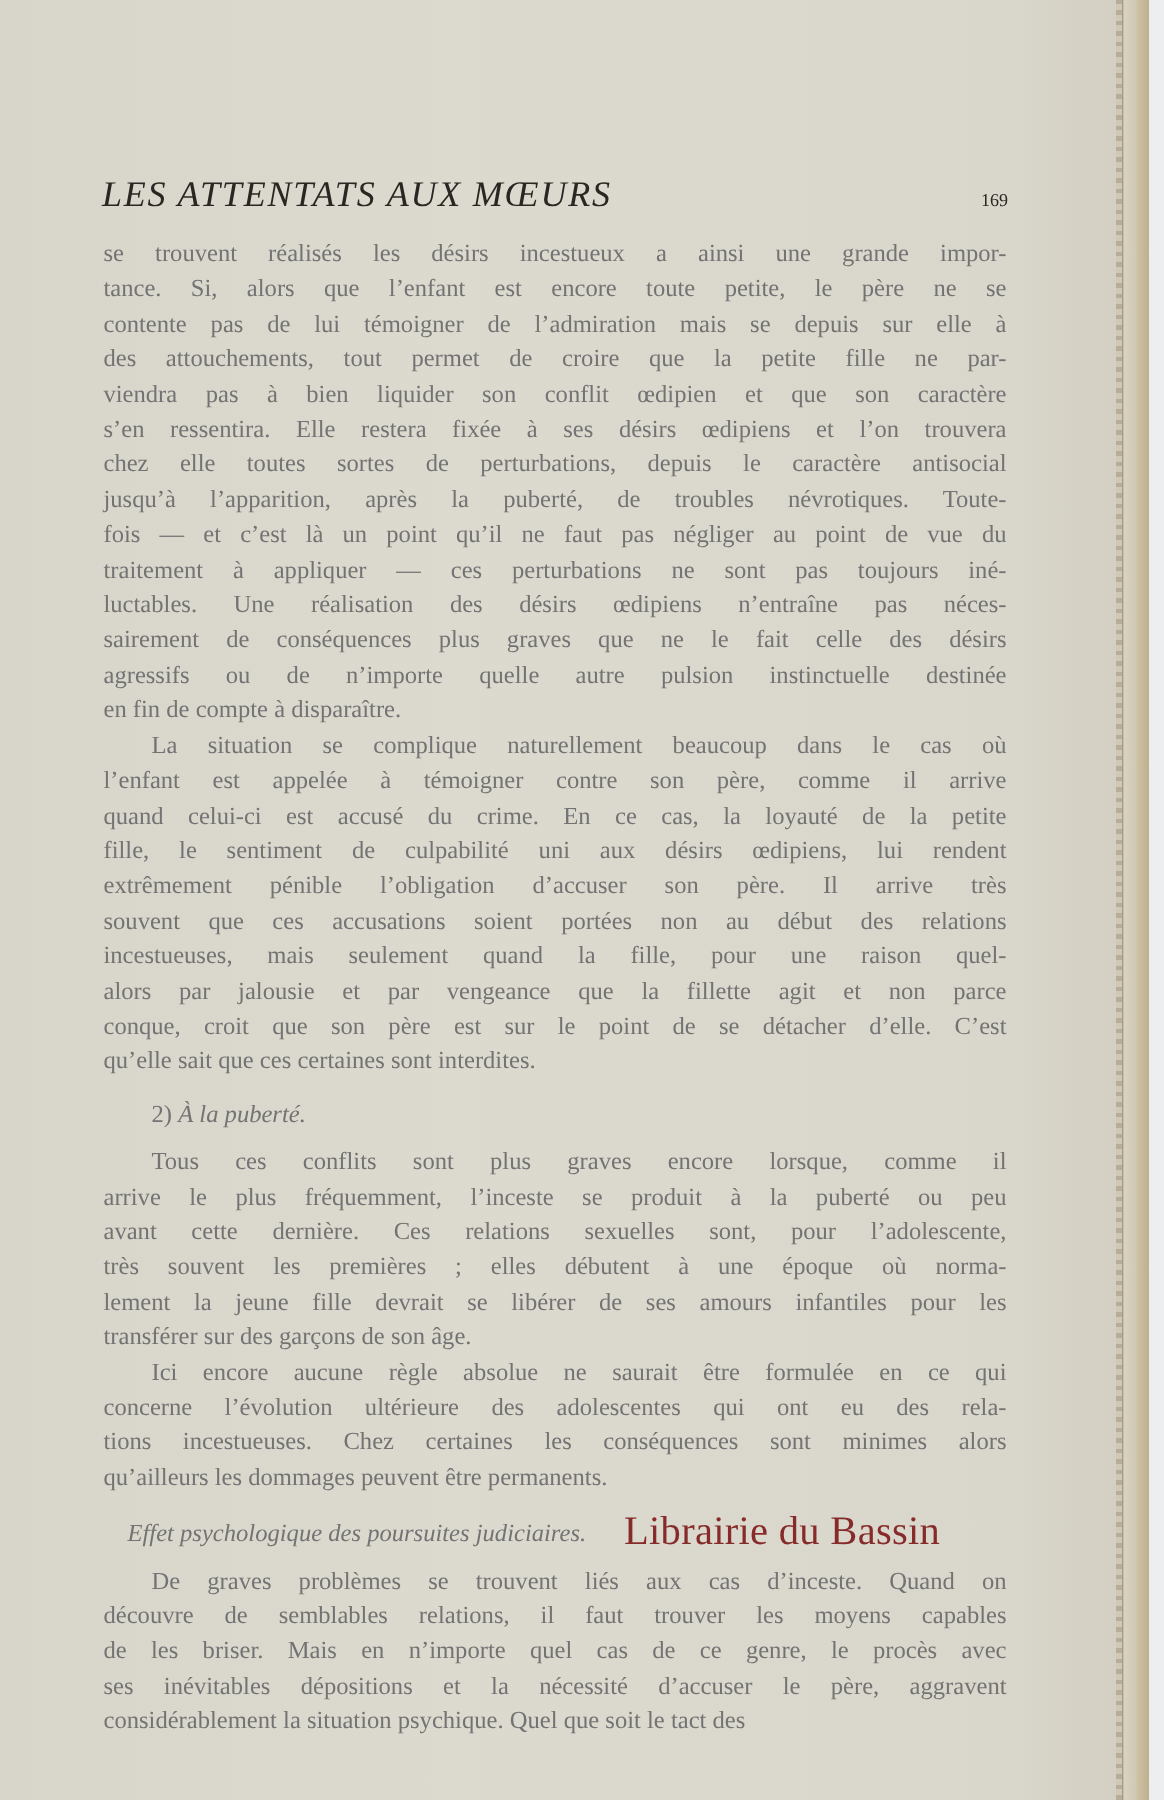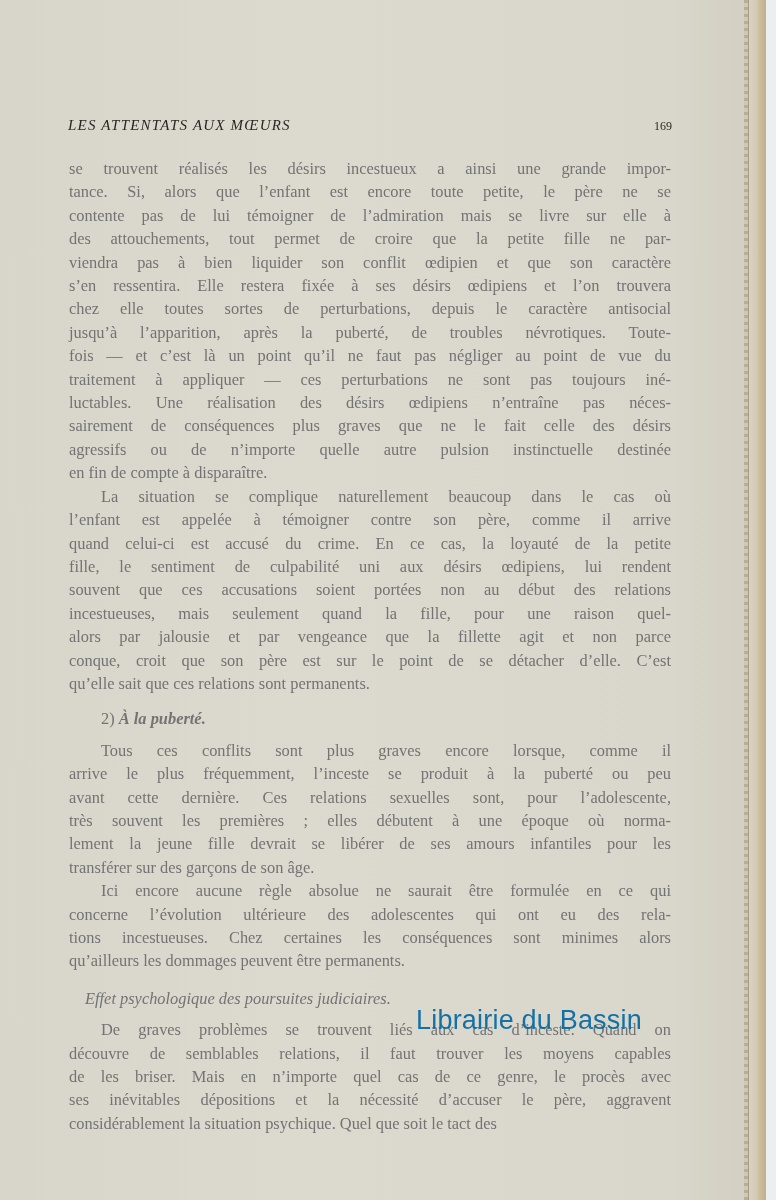--- a/index.html
+++ b/index.html
@@ -20,40 +20,40 @@
   .edge.e1 { left: 744px; width: 4px; background: repeating-linear-gradient(180deg, #b8ae98 0 3px, #cfc8b6 3px 7px); }
   .edge.e2 { left: 748px; width: 10px; background: linear-gradient(90deg, #d9d3c2, #cfc6b0); border-left: 1px solid #a79c86; }
   .edge.e3 { left: 758px; width: 8px; background: linear-gradient(90deg, #cfc2a2, #bfb08f); }
   .bg-right { position: absolute; left: 766px; top: 0; width: 10px; height: 1200px; background: #eceeef; }
 
   .header {
     position: absolute; left: 68px; top: 117px; width: 604px;
     display: flex; justify-content: space-between; align-items: baseline;
     color: #2a2722;
   }
-  .running-title { font-style: italic; font-size: 15px; letter-spacing: 1.2px; }
+  .running-title { font-style: italic; font-size: 24px; letter-spacing: 1.2px; }
   .page-number { font-size: 12px; }
 
   .body-text {
     position: absolute; left: 69px; top: 157px; width: 602px;
     color: #737373; font-size: 16.4px; line-height: 23.4px;
     text-align: justify; text-align-last: left;
   }
   .line { display: block; white-space: nowrap; text-align-last: justify; text-align: justify; }
   .line.last { text-align-last: left; }
   .para { margin: 0; }
   .indent { padding-left: 32px; }
   .subhead { font-size: 16.4px; margin-top: 12px; margin-bottom: 8px; padding-left: 32px; }
-  .subhead .it { font-style: italic; font-weight: bold; }
+  .subhead .it { font-style: italic; }
   .section-head { font-style: italic; font-size: 16.4px; margin-top: 14px; margin-bottom: 8px; margin-left: 16px; }
 
   .watermark {
     position: absolute; left: 416px; top: 1005px;
-    font-family: Liberation Sans, sans-serif;
-    font-size: 27px; color: #0369a1; opacity: 0.92; letter-spacing: 0.2px;
+    font-family: Liberation Serif, serif;
+    font-size: 27px; color: #7f1d1d; opacity: 0.92; letter-spacing: 0.2px;
   }
 </style>
 </head>
 <body>
 
 <div class="page"></div>
 <div class="edge e1"></div>
 <div class="edge e2"></div>
 <div class="edge e3"></div>
 <div class="bg-right"></div>
@@ -61,43 +61,44 @@
 <div class="header">
   <span class="running-title">LES ATTENTATS AUX MŒURS</span>
   <span class="page-number">169</span>
 </div>
 
 <div class="body-text">
   <div id="block1">
       <div class="para">
         <span class="line">se trouvent réalisés les désirs incestueux a ainsi une grande impor-</span>
         <span class="line">tance. Si, alors que l’enfant est encore toute petite, le père ne se</span>
-        <span class="line">contente pas de lui témoigner de l’admiration mais se livre sur elle à</span>
+        <span class="line">contente pas de lui témoigner de l’admiration mais se depuis sur elle à</span>
         <span class="line">des attouchements, tout permet de croire que la petite fille ne par-</span>
         <span class="line">viendra pas à bien liquider son conflit œdipien et que son caractère</span>
         <span class="line">s’en ressentira. Elle restera fixée à ses désirs œdipiens et l’on trouvera</span>
         <span class="line">chez elle toutes sortes de perturbations, depuis le caractère antisocial</span>
         <span class="line">jusqu’à l’apparition, après la puberté, de troubles névrotiques. Toute-</span>
         <span class="line">fois — et c’est là un point qu’il ne faut pas négliger au point de vue du</span>
         <span class="line">traitement à appliquer — ces perturbations ne sont pas toujours iné-</span>
         <span class="line">luctables. Une réalisation des désirs œdipiens n’entraîne pas néces-</span>
         <span class="line">sairement de conséquences plus graves que ne le fait celle des désirs</span>
         <span class="line">agressifs ou de n’importe quelle autre pulsion instinctuelle destinée</span>
         <span class="line last">en fin de compte à disparaître.</span>
       </div>
       <div class="para">
         <span class="line indent">La situation se complique naturellement beaucoup dans le cas où</span>
         <span class="line">l’enfant est appelée à témoigner contre son père, comme il arrive</span>
         <span class="line">quand celui-ci est accusé du crime. En ce cas, la loyauté de la petite</span>
         <span class="line">fille, le sentiment de culpabilité uni aux désirs œdipiens, lui rendent</span>
+        <span class="line">extrêmement pénible l’obligation d’accuser son père. Il arrive très</span>
         <span class="line">souvent que ces accusations soient portées non au début des relations</span>
         <span class="line">incestueuses, mais seulement quand la fille, pour une raison quel-</span>
         <span class="line">alors par jalousie et par vengeance que la fillette agit et non parce</span>
         <span class="line">conque, croit que son père est sur le point de se détacher d’elle. C’est</span>
-        <span class="line last">qu’elle sait que ces relations sont permanents.</span>
+        <span class="line last">qu’elle sait que ces certaines sont interdites.</span>
       </div>
     </div>
   <div class="subhead">
     <span>2)</span>
     <span class="it">À la puberté.</span>
   </div>
   <div id="block2">
       <div class="para">
         <span class="line indent">Tous ces conflits sont plus graves encore lorsque, comme il</span>
         <span class="line">arrive le plus fréquemment, l’inceste se produit à la puberté ou peu</span>

